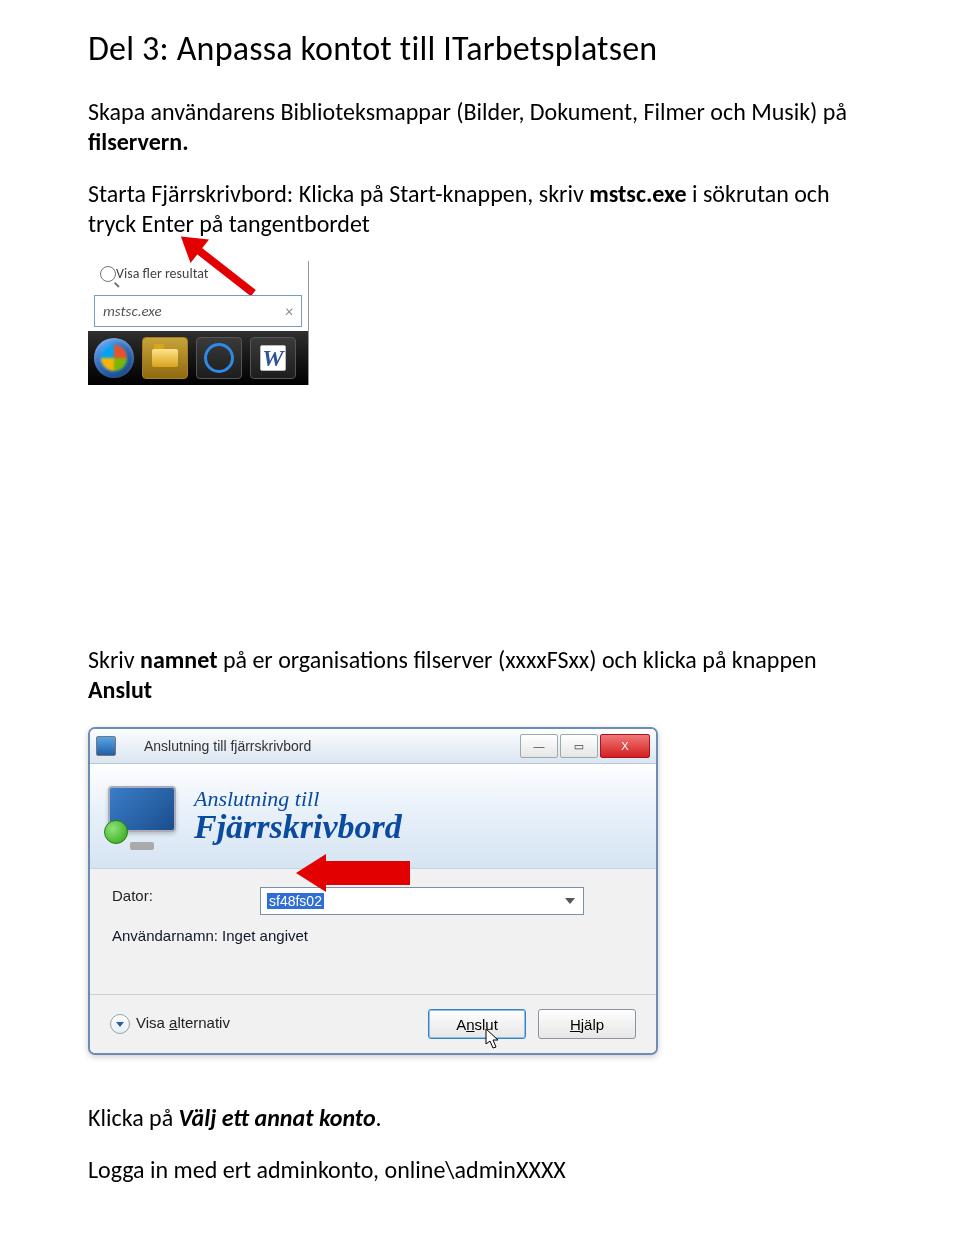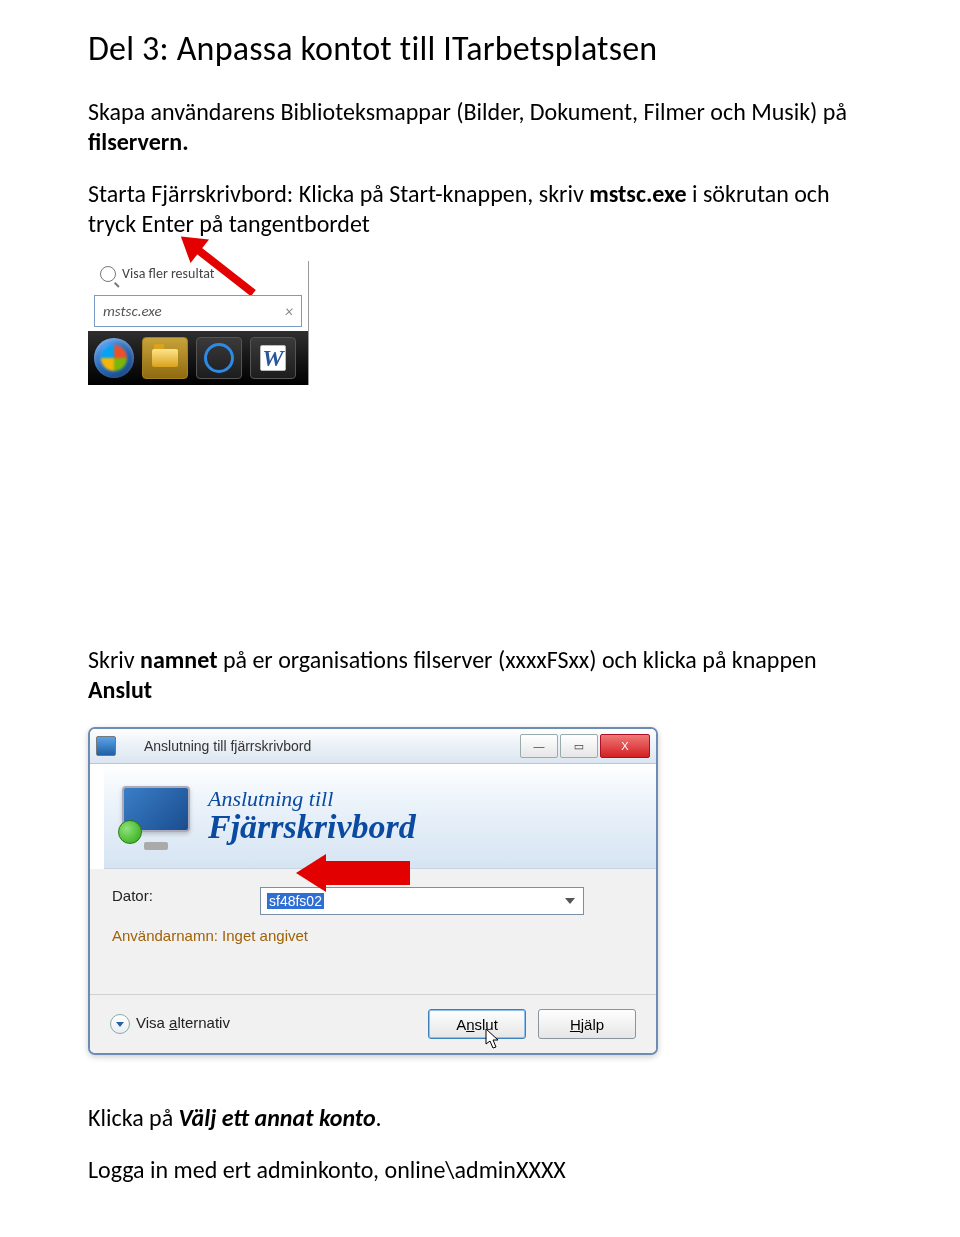--- a/index.html
+++ b/index.html
@@ -4,21 +4,21 @@
 <style>
   html,body{margin:0;padding:0;font-family:Calibri,"Segoe UI",Arial,sans-serif;color:#000;background:#fff;}
   .page{width:960px;box-sizing:border-box;padding:28px 88px 40px 88px;}
   h1{font-size:34px;font-weight:400;margin:0 0 28px 0;letter-spacing:.2px;}
   .para{font-size:24px;line-height:1.25;margin:0 0 22px 0;}
   .bold{font-weight:700;}
   .italic{font-style:italic;}
   
   .ss1{width:220px;height:124px;border-right:1px solid #999;position:relative;margin-bottom:260px;margin-top:8px;background:#fff;}
   .ss1 .bg{position:absolute;inset:0;background:#fff;}
-  .ss1 .more{position:absolute;left:12px;top:4px;display:flex;align-items:center;gap:6px;font-size:14px;color:#444;}
+  .ss1 .more{position:absolute;left:12px;top:4px;display:flex;align-items:center;gap:0;font-size:14px;color:#444;}
   .ss1 .mag{width:14px;height:14px;border:1.5px solid #777;border-radius:50%;position:relative;}
   .ss1 .mag::after{content:"";position:absolute;right:-5px;bottom:-5px;width:6px;height:1.5px;background:#777;transform:rotate(45deg);}
   .ss1 .search{position:absolute;left:6px;right:6px;top:34px;height:30px;border:1px solid #7a9ac7;background:#fff;display:flex;align-items:center;font:italic 15px Calibri;}
   .ss1 .search .txt{margin-left:8px;color:#555;}
   .ss1 .search .x{margin-left:auto;margin-right:8px;color:#888;font-size:16px;}
   .ss1 .taskbar{position:absolute;left:0;right:0;bottom:0;height:54px;background:linear-gradient(#2f2f2f 0%,#181818 45%,#000 100%);display:flex;align-items:center;padding:0 6px;gap:8px;}
   .tb{width:44px;height:40px;border:1px solid #555;border-radius:4px;background:linear-gradient(#3a3a3a,#1d1d1d);display:flex;align-items:center;justify-content:center;position:relative;}
   .tb.active{background:linear-gradient(#c8a33a,#8f6a10);border-color:#a47f1f;}
   .tb .folder{width:26px;height:18px;background:linear-gradient(#ffe38a,#d8a31d);border-radius:2px;position:relative;}
   .tb .folder::before{content:"";position:absolute;top:-5px;left:2px;width:10px;height:5px;background:#d8a31d;border-radius:1px 1px 0 0;}
@@ -30,34 +30,34 @@
   .arrow .shaft{position:absolute;left:0;top:33px;width:80px;height:8px;background:#e30000;}
   .arrow .head{position:absolute;left:-12px;top:22px;width:0;height:0;border-right:24px solid #e30000;border-top:15px solid transparent;border-bottom:15px solid transparent;}
   
   .ss2{width:566px;border:2px solid #6c8bb5;border-radius:7px;background:#fff;box-shadow:0 2px 6px rgba(0,0,0,.2);margin-top:8px;position:relative;font-family:"Segoe UI",Tahoma,Arial;}
   .tbar{height:34px;background:linear-gradient(#fdfefe 0%,#e7eef6 60%,#dce6f1 100%);border-bottom:1px solid #b8c6d8;border-radius:5px 5px 0 0;display:flex;align-items:center;padding:0 6px;}
   .tbar .ico{width:18px;height:18px;border:1px solid #777;border-radius:2px;background:linear-gradient(#5aa4e6,#1f5fa6);margin-right:8px;}
   .tbar .ttl{font-size:14px;color:#333;margin-left:20px;}
   .wbtns{margin-left:auto;display:flex;gap:2px;}
   .wbtn{width:36px;height:22px;border:1px solid #9aa;border-radius:2px;display:flex;align-items:center;justify-content:center;background:linear-gradient(#fff,#e6e6e6);font-size:11px;color:#444;}
   .wbtn.close{background:linear-gradient(#f07878,#d42020);color:#fff;width:48px;border-color:#a12;}
-  .banner{height:104px;background:linear-gradient(#fff 0%,#eaf2fa 40%,#d6e4f2 100%);display:flex;align-items:center;gap:14px;padding:0 18px;border-bottom:1px solid #c8d4e2;margin-left:14px;}
+  .banner{height:104px;background:linear-gradient(#fff 0%,#eaf2fa 40%,#d6e4f2 100%);display:flex;align-items:center;gap:14px;padding:0 18px;border-bottom:1px solid #c8d4e2;}
   .monitor{width:72px;height:64px;position:relative;margin-top:4px;}
   .monitor .screen{width:64px;height:42px;background:linear-gradient(135deg,#3a7ec7 0%,#1a4d8f 100%);border:2px solid #aab;border-radius:4px;box-shadow:0 2px 4px rgba(0,0,0,.2);}
   .monitor .stand{position:absolute;bottom:0;left:22px;width:24px;height:8px;background:#aaa;border-radius:2px;}
   .monitor .badge{position:absolute;left:-4px;bottom:6px;width:22px;height:22px;border-radius:50%;background:radial-gradient(circle at 35% 35%,#8ee27a,#2aa510);border:1px solid #2a7a10;}
   .banner-txt .l1{font:italic 22px "Segoe UI";color:#0a4aa0;}
   .banner-txt .l2{font:italic 700 34px "Segoe UI";color:#0a4aa0;margin-top:-4px;}
   .body2{background:#f1f1f1;padding:18px 22px 12px 22px;position:relative;}
   .row{display:flex;align-items:flex-start;gap:10px;margin-bottom:12px;}
   .lbl{width:138px;font-size:15px;color:#222;}
   .dator-field{flex:1;max-width:310px;height:26px;border:1px solid #7a8fa8;background:#fff;display:flex;align-items:center;padding:0 6px;position:relative;}
   .dator-field .sel{background:#2f6fd4;color:#fff;font-size:14px;padding:0 2px;}
   .dator-field .dd{margin-left:auto;width:0;height:0;border-left:5px solid transparent;border-right:5px solid transparent;border-top:6px solid #555;margin-right:2px;}
-  .subtxt{font-size:15px;color:#a16207;margin:2px 0 8px 0;}
+  .subtxt{font-size:15px;color:#0f172a;margin:2px 0 8px 0;}
   .arrow2{position:absolute;left:234px;top:-8px;pointer-events:none;}
   .arrow2 .shaft{width:86px;height:24px;background:#e30000;}
   .arrow2 .head{position:absolute;left:-28px;top:-7px;width:0;height:0;border-right:30px solid #e30000;border-top:19px solid transparent;border-bottom:19px solid transparent;}
   .btnrow{background:#f1f1f1;border-top:1px solid #d0d0d0;padding:14px 20px;display:flex;align-items:center;border-radius:0 0 5px 5px;}
   .opt{display:flex;gap:6px;font-size:15px;color:#222;}
   .opt .circ{width:18px;height:18px;border:1px solid #8aa;border-radius:50%;display:flex;align-items:center;justify-content:center;background:linear-gradient(#fff,#e8eef5);}
   .opt .circ .ar{width:0;height:0;border-left:4px solid transparent;border-right:4px solid transparent;border-top:5px solid #2a5fa8;}
   .btns{margin-left:auto;display:flex;gap:12px;}
   .btn{min-width:96px;height:28px;border:1px solid #8a949e;border-radius:3px;background:linear-gradient(#fefefe,#e6e6e6);font-size:15px;display:flex;align-items:center;justify-content:center;position:relative;}
   .btn.primary{border-color:#3c7fbf;box-shadow:0 0 0 1px #8fc0ec inset;}

